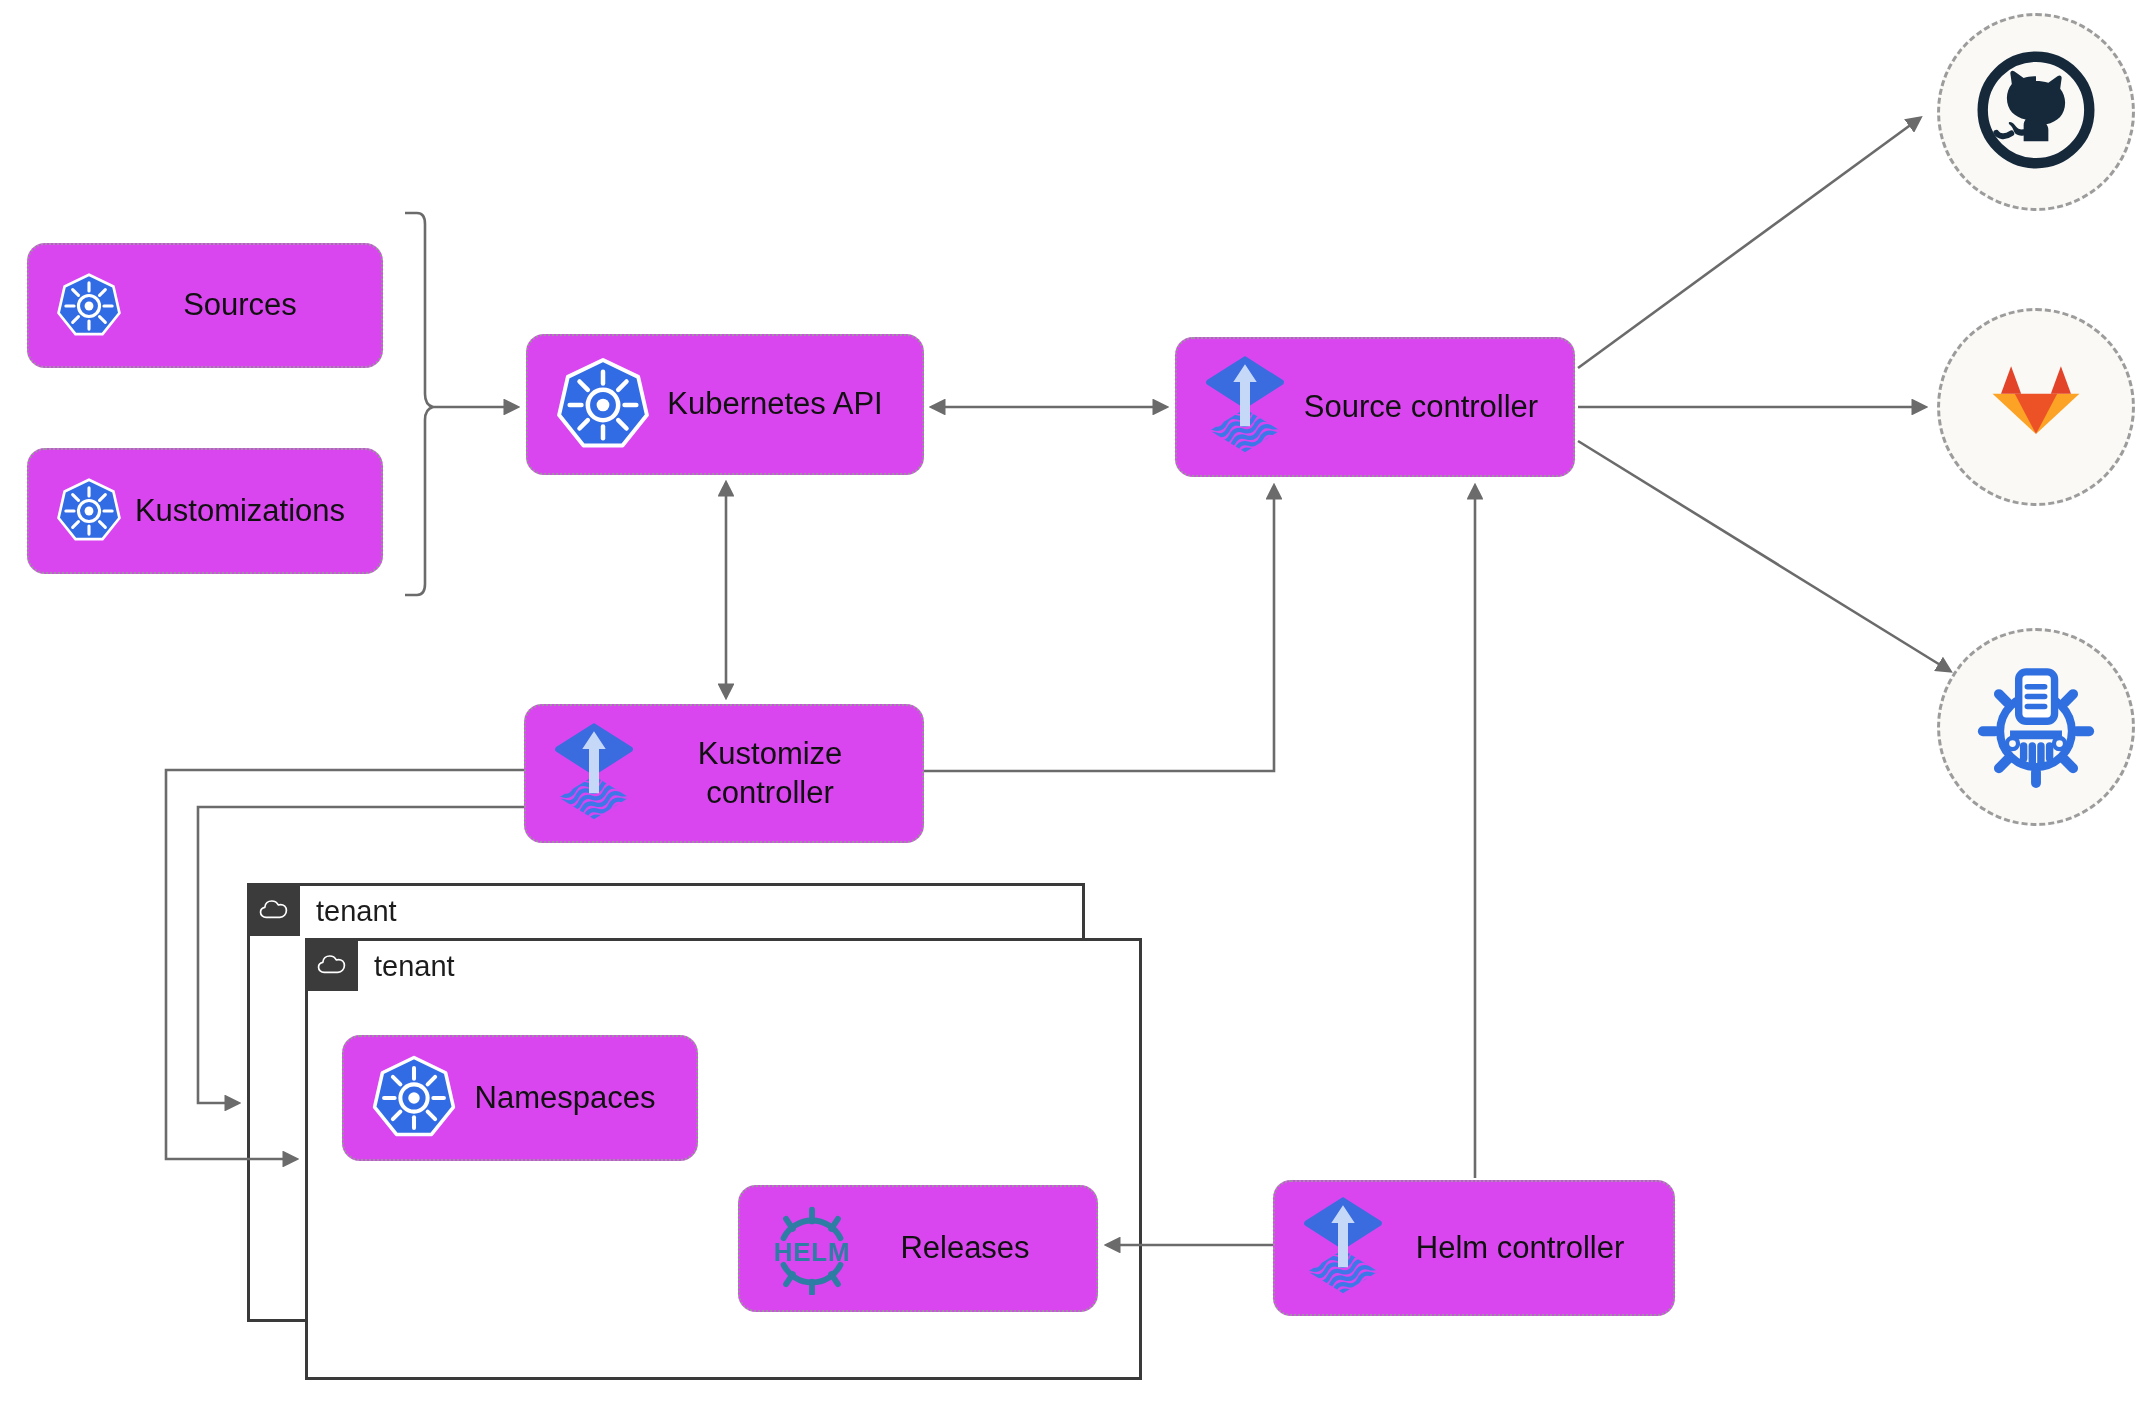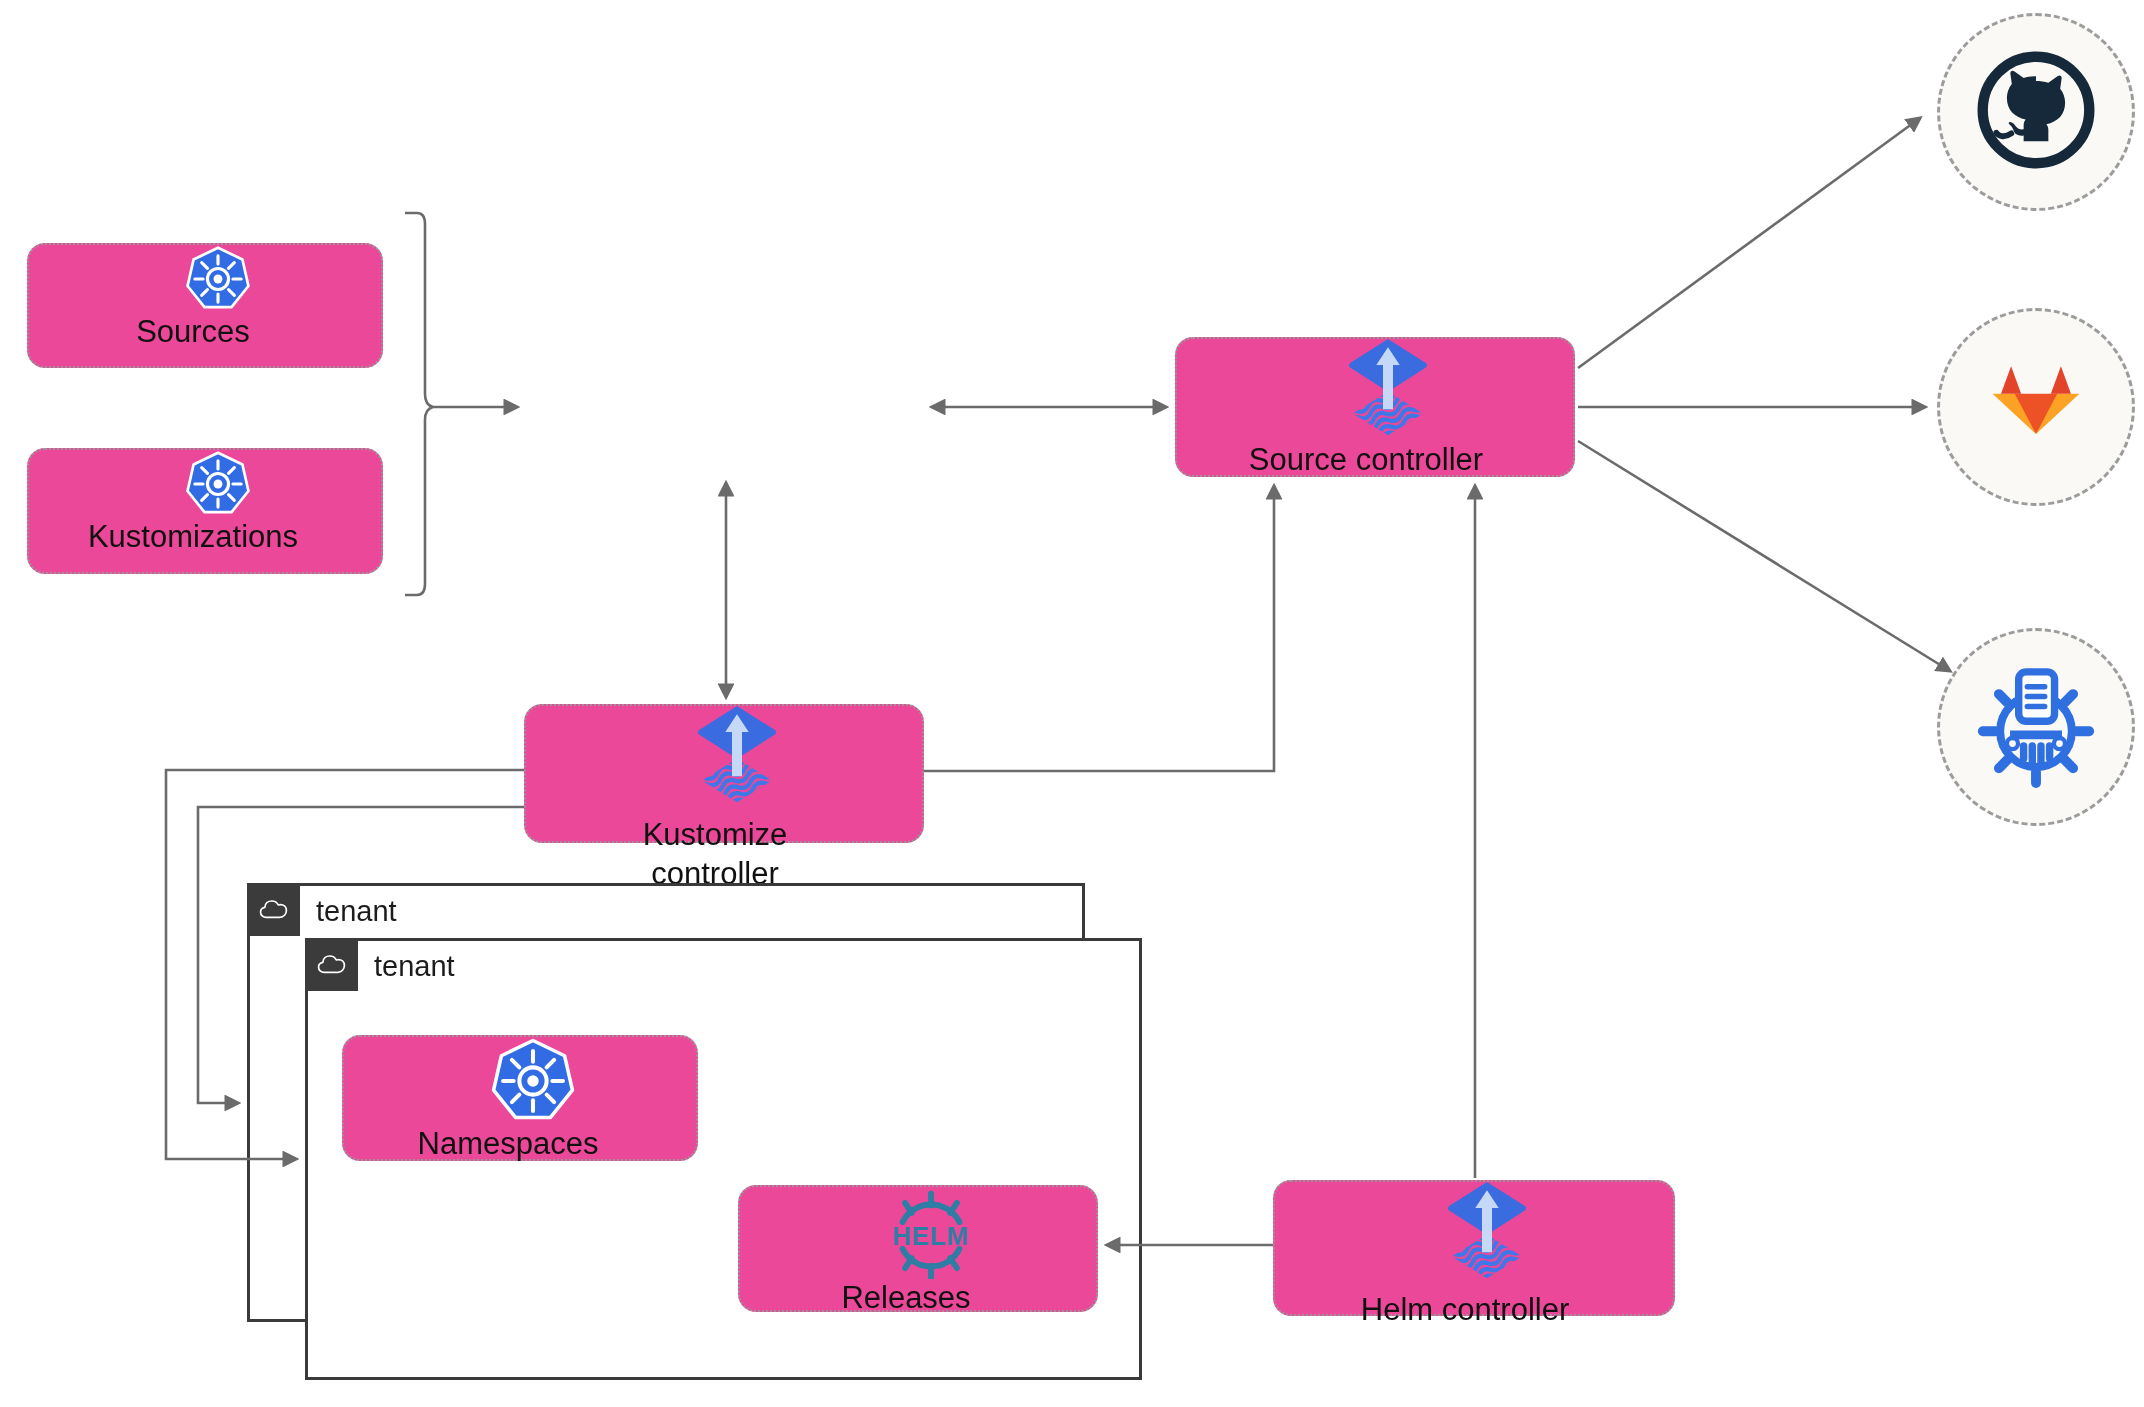--- a/index.html
+++ b/index.html
@@ -1,21 +1,21 @@
 <!DOCTYPE html>
 <html><head>
 <meta charset="utf-8">
 <style>
   html,body{margin:0;padding:0;background:#ffffff;}
   #canvas{position:relative;width:2144px;height:1407px;background:#ffffff;
           font-family:"Liberation Sans",sans-serif;overflow:hidden;}
   
-  .box{position:absolute;box-sizing:border-box;background:#ec4899;
+  .box{position:absolute;box-sizing:border-box;background:#d946ef;
        border:2px dotted #979797;border-radius:18px;
-       display:flex;align-items:center;flex-direction:column;}
+       display:flex;align-items:center;}
   .box .ic{flex:0 0 auto;margin-left:26px;display:flex;align-items:flex-start;}
   .box .lbl{flex:1;text-align:center;padding-right:24px;
             font-size:31px;color:#111;line-height:1.25;}
   .ctrl .lbl{padding-right:18px;}
   
   .circle{position:absolute;width:198px;height:198px;border-radius:50%;
           box-sizing:border-box;background:#faf9f6;border:3px dashed #9c9c9c;
           display:flex;align-items:center;justify-content:center;}
   
   .tenant{position:absolute;box-sizing:border-box;background:#ffffff;
@@ -82,20 +82,28 @@
 
   <div class="box" style="left:27px;top:448px;width:356px;height:126px">
     <span class="ic">
       <svg width="68" height="68" viewBox="0 0 100 100">
           <use href="#ic-k8s"></use>
         </svg>
       </span>
     <span class="lbl">Kustomizations</span>
   </div>
 
+  <div class="box" style="left:526px;top:334px;width:398px;height:141px">
+    <span class="ic">
+      <svg width="98" height="98" viewBox="0 0 100 100">
+          <use href="#ic-k8s"></use>
+        </svg>
+      </span>
+    <span class="lbl">Kubernetes API</span>
+  </div>
 
   <div class="box ctrl" style="left:1175px;top:337px;width:400px;height:140px">
     <span class="ic">
       <svg width="84" height="102" viewBox="0 0 100 122">
           <use href="#ic-flux"></use>
         </svg>
       </span>
     <span class="lbl" style="max-width:250px;margin:0 auto">Source controller</span>
   </div>
 

